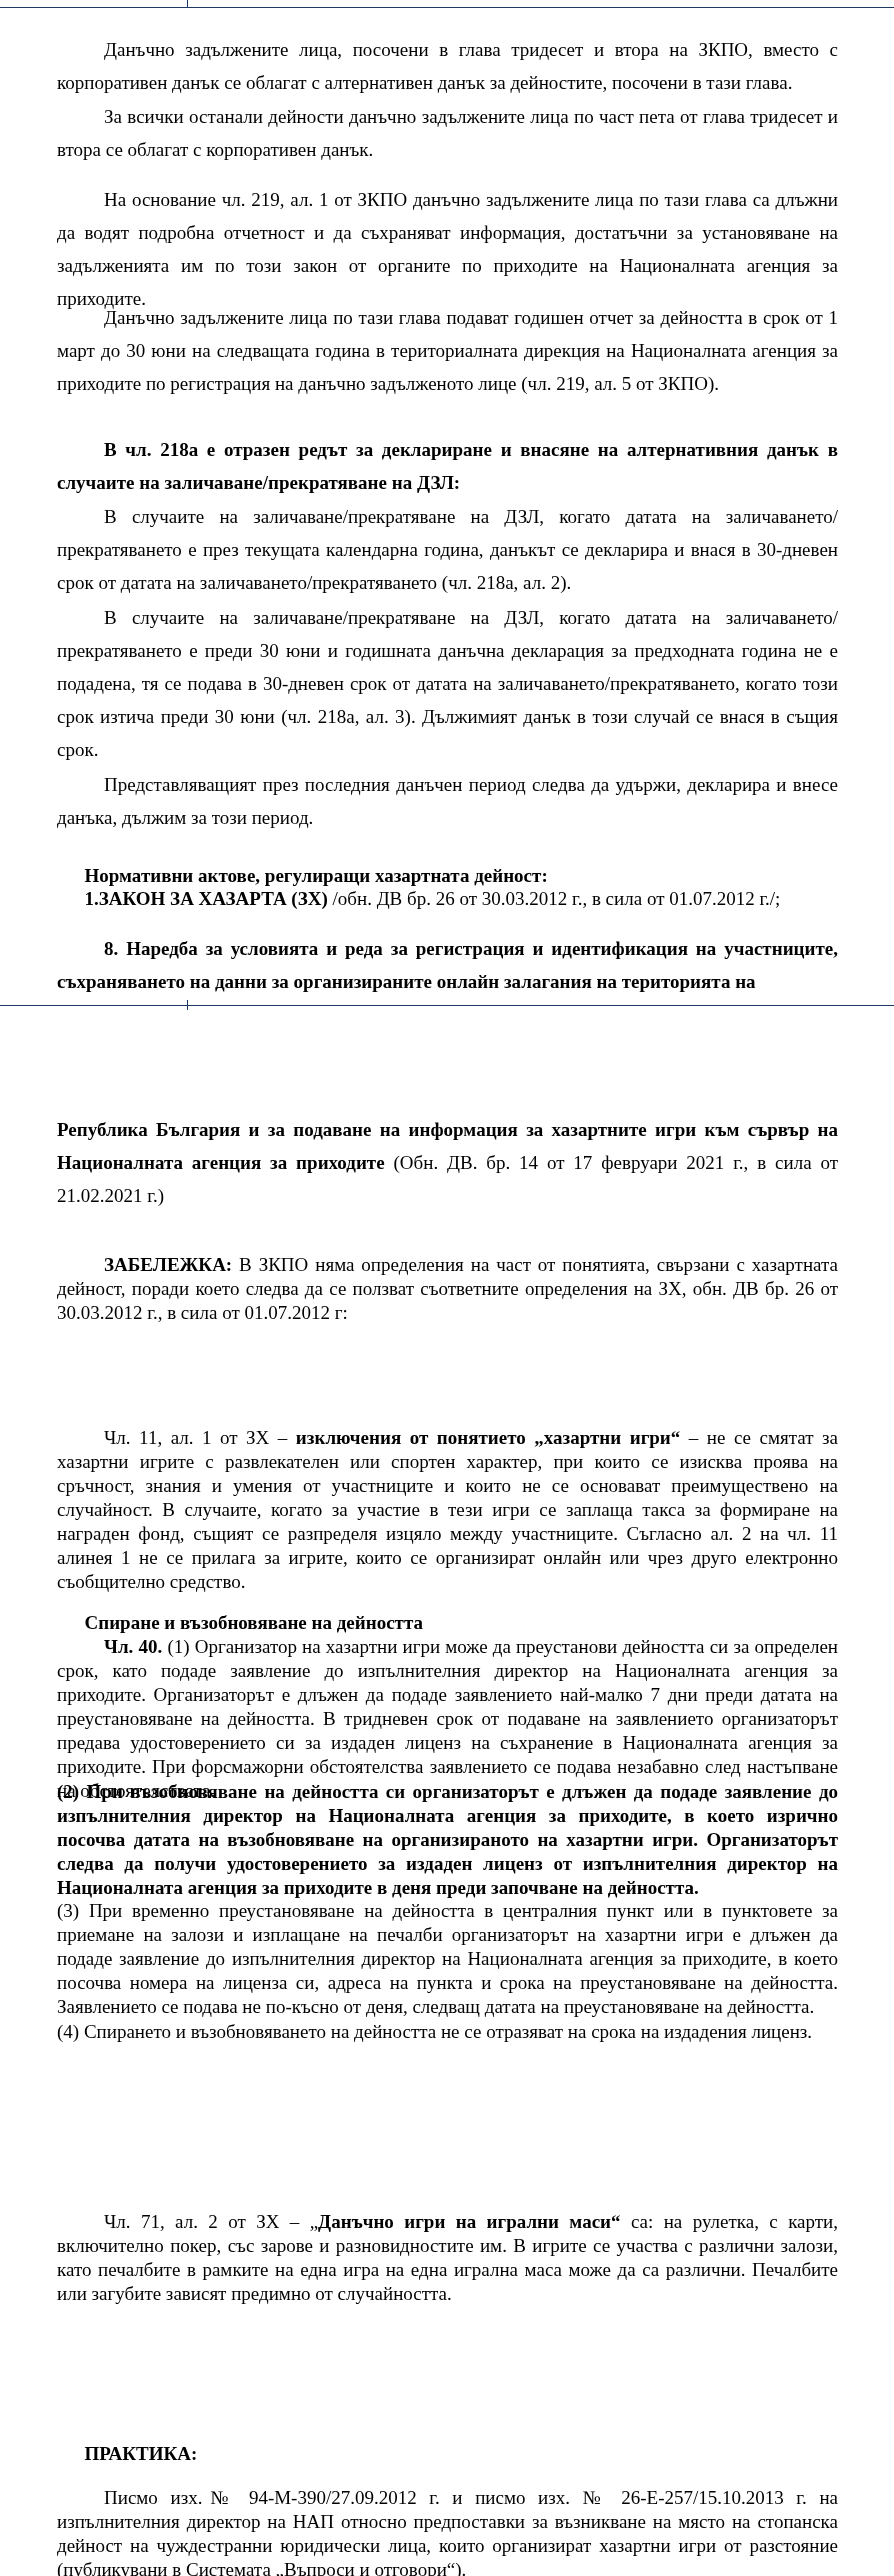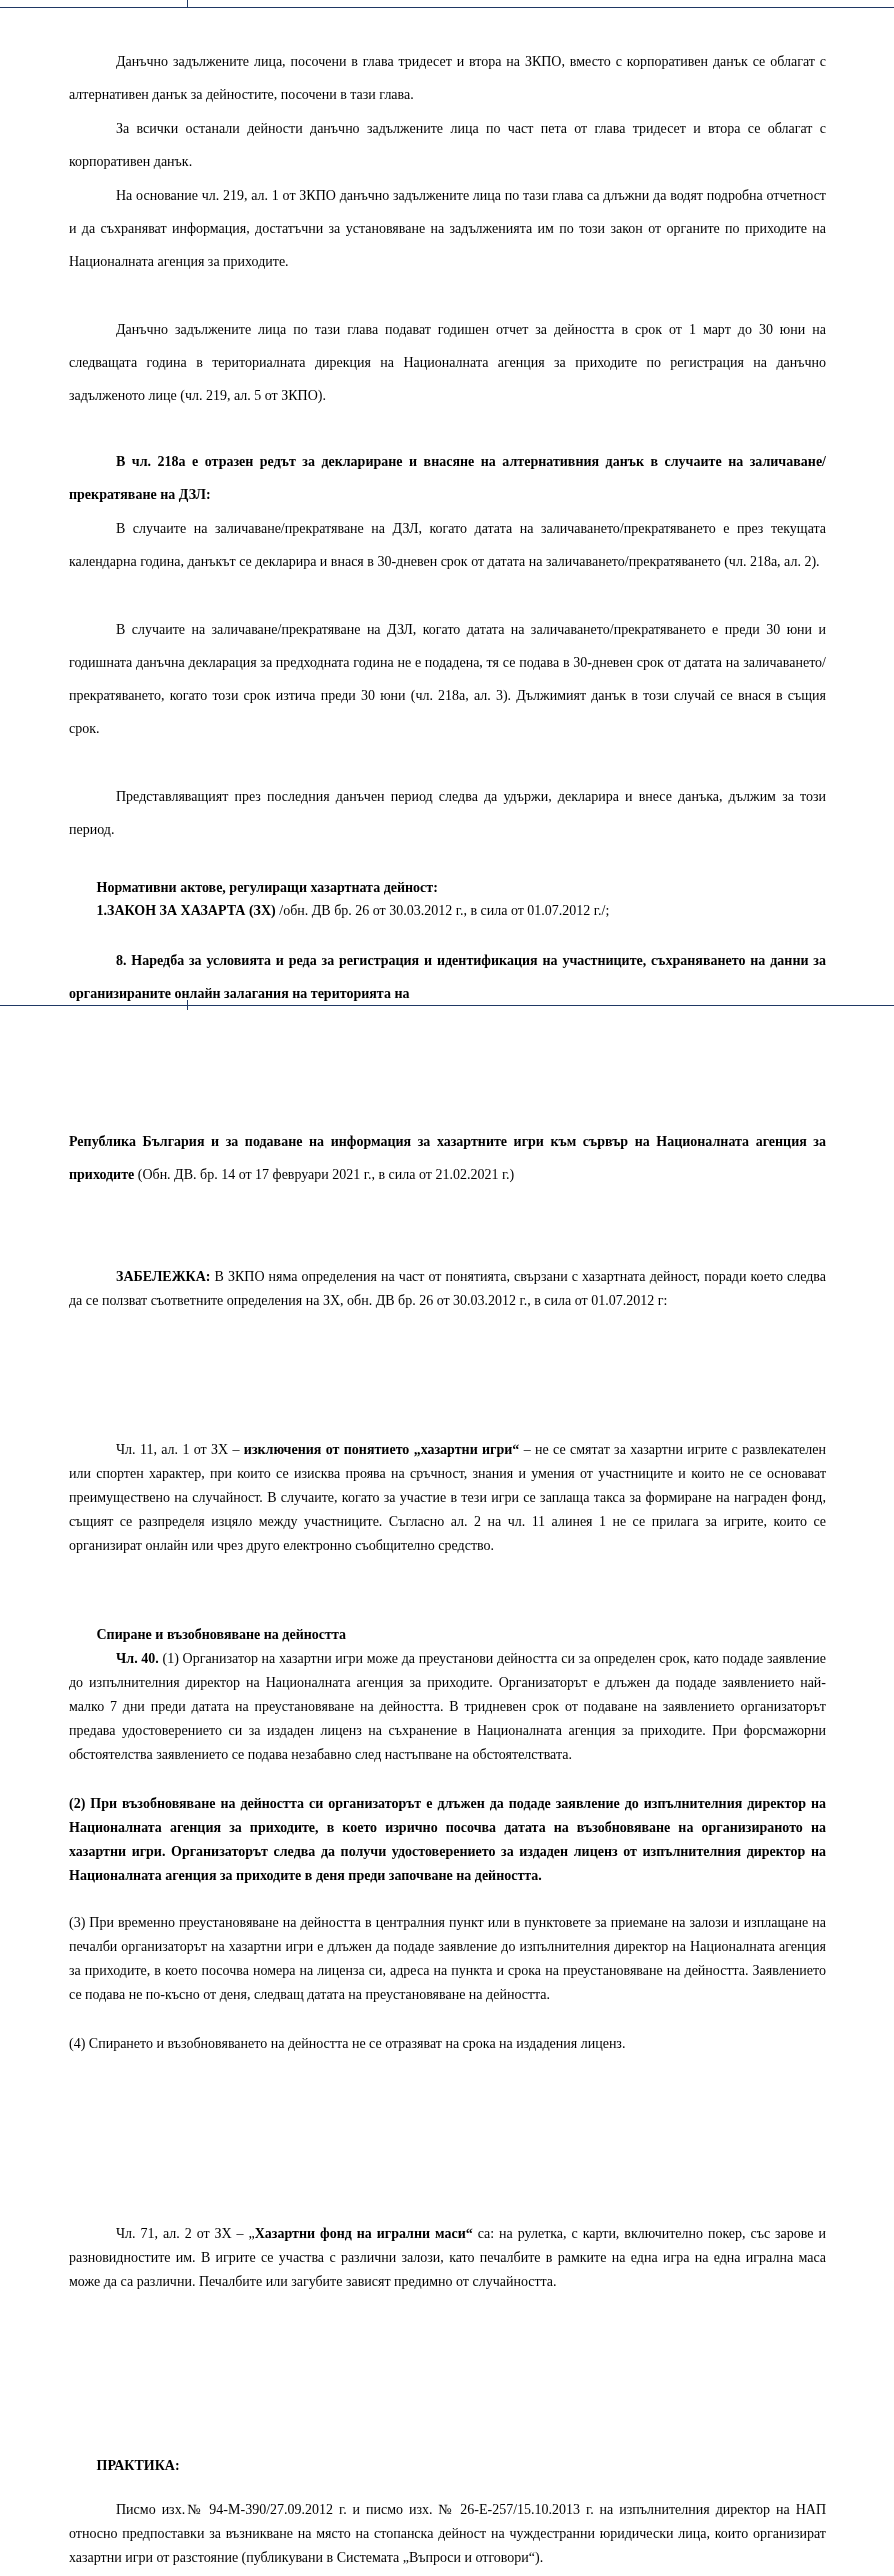--- a/index.html
+++ b/index.html
@@ -87,24 +87,24 @@
 
   
   .block {
     position: absolute;
     left: 53px;
     width: 789px;
     box-sizing: border-box;
   }
 
   p.para {
-    margin: 16px;
+    margin: 4px;
     text-align: justify;
     text-justify: inter-word;
-    font-size: 14px;
+    font-size: 19px;
     line-height: 33px;
     text-indent: 47px;
   }
   p.para.tight {
     line-height: 21.5px;
   }
   p.para.noindent {
     text-indent: 0;
   }
   p.para.indent-sm {
@@ -131,21 +131,21 @@
   </div>
 
   <div class="block" style="top:29px;">
     <p class="para">Данъчно задължените лица, посочени в глава тридесет и втора на ЗКПО, вместо с корпоративен данък се облагат с алтернативен данък за дейностите, посочени в тази глава.</p>
   </div>
 
   <div class="block" style="top:96px;">
     <p class="para">За всички останали дейности данъчно задължените лица по част пета от глава тридесет и втора се облагат с корпоративен данък.</p>
   </div>
 
-  <div class="block" style="top:163px;">
+  <div class="block" style="top:179px;">
     <p class="para">На основание чл. 219, ал. 1 от ЗКПО данъчно задължените лица по тази глава са длъжни да водят подробна отчетност и да съхраняват информация, достатъчни за установяване на задълженията им по този закон от органите по приходите на Националната агенция за приходите.</p>
   </div>
 
   <div class="block" style="top:297px;">
     <p class="para">Данъчно задължените лица по тази глава подават годишен отчет за дейността в срок от 1 март до 30 юни на следващата година в териториалната дирекция на Националната агенция за приходите по регистрация на данъчно задълженото лице (чл. 219, ал. 5 от ЗКПО).</p>
   </div>
 
   <div class="block" style="top:429px;">
     <p class="para bold">В чл. 218а е отразен редът за деклариране и внасяне на алтернативния данък в случаите на заличаване/прекратяване на ДЗЛ:</p>
   </div>
@@ -219,21 +219,21 @@
     <p class="para tight noindent" style="line-height:24px;"> (3) При временно преустановяване на дейността в централния пункт или в пунктовете за приемане на залози и изплащане на печалби организаторът на хазартни игри е длъжен да подаде заявление до изпълнителния директор на Националната агенция за приходите, в което посочва номера на лиценза си, адреса на пункта и срока на преустановяване на дейността. Заявлението се подава не по-късно от деня, следващ датата на преустановяване на дейността.</p>
   </div>
 
   <div class="block" style="top:2016px;">
     <p class="para tight noindent" style="line-height:24px;"> (4) Спирането и възобновяването на дейността не се отразяват на срока на издадения лиценз.</p>
   </div>
 
 
   <div class="block" style="top:2206px;">
     <p class="para tight" style="line-height:24px;">
-      <span>Чл. 71, ал. 2 от ЗХ – „</span><span class="b">Хазартни фонд на игрални маси“</span><span> са: на рулетка, с карти, включително покер, със зарове и разновидностите им. В игрите се участва с различни залози, като печалбите в рамките на една игра на една игрална маса може да са различни. Печалбите или загубите зависят предимно от случайността.</span>
+      <span>Чл. 71, ал. 2 от ЗХ – „</span><span class="b">Данъчно игри на игрални маси“</span><span> са: на рулетка, с карти, включително покер, със зарове и разновидностите им. В игрите се участва с различни залози, като печалбите в рамките на една игра на една игрална маса може да са различни. Печалбите или загубите зависят предимно от случайността.</span>
     </p>
   </div>
 
   <div class="block" style="top:2438px;">
     <p class="para tight heading" style="line-height:24px;">ПРАКТИКА:</p>
   </div>
 
   <div class="block" style="top:2482px;">
     <p class="para tight" style="line-height:24px;">Писмо изх.№ 94-М-390/27.09.2012 г. и писмо изх. № 26-Е-257/15.10.2013 г. на изпълнителния директор на НАП относно предпоставки за възникване на място на стопанска дейност на чуждестранни юридически лица, които организират хазартни игри от разстояние (публикувани в Системата „Въпроси и отговори“).</p>
   </div>

